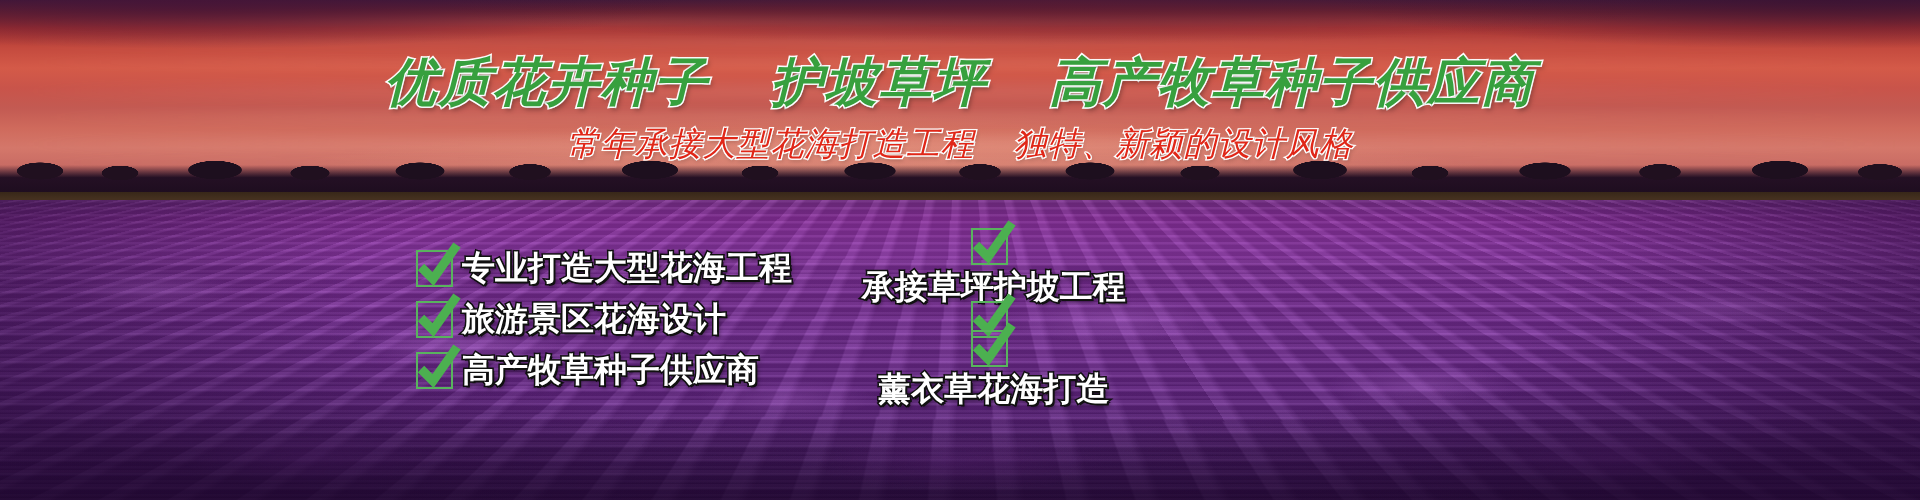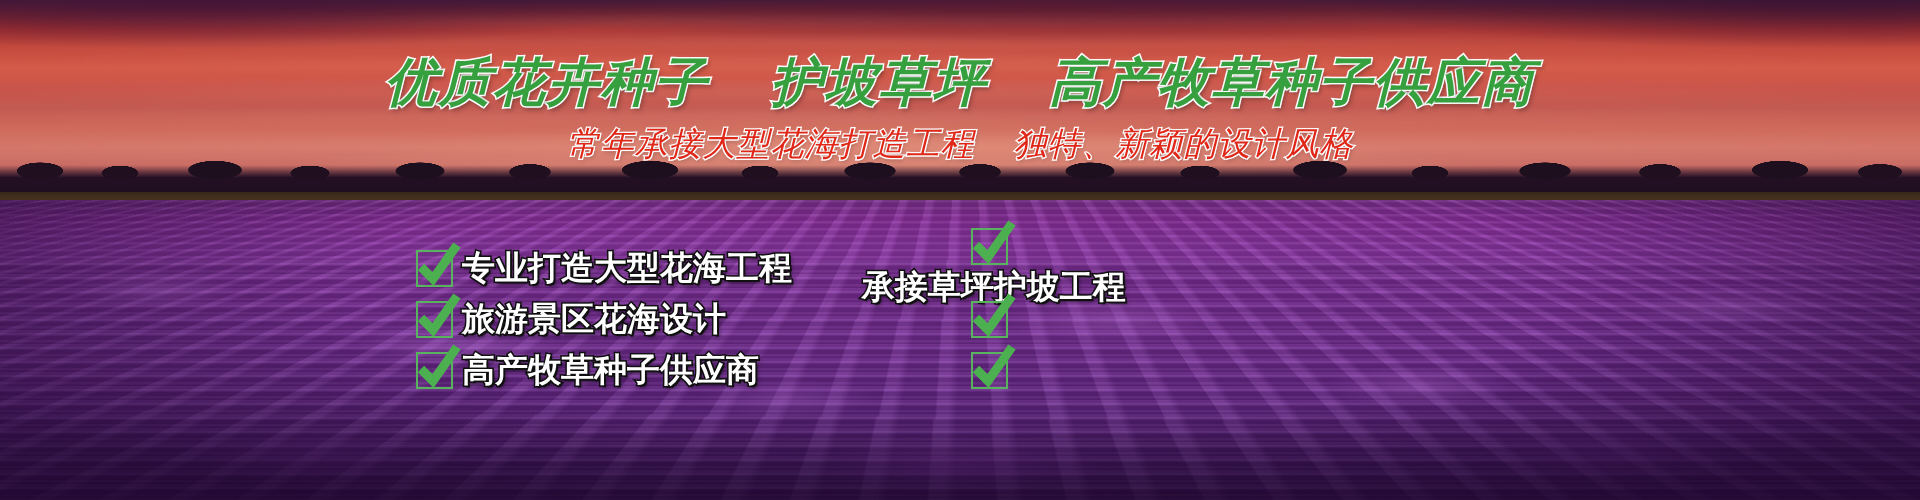--- a/index.html
+++ b/index.html
@@ -329,18 +329,19 @@
             </svg>
           </span>
           <span class="feat-text">高产牧草种子供应商</span>
         </div>
         <div class="feat-col right">
           <span class="check">
             <svg viewBox="0 0 48 48" aria-hidden="true">
               <path d="M8 26 L20 38 L44 4" fill="none" stroke="#4cb050" stroke-width="9" stroke-linecap="butt" stroke-linejoin="miter"></path>
             </svg>
           </span>
+          <span class="feat-text">薰衣草花海打造</span>
         </div>
       </div>
 
     </div>
   </div>
 </div>
 
 </body></html>

